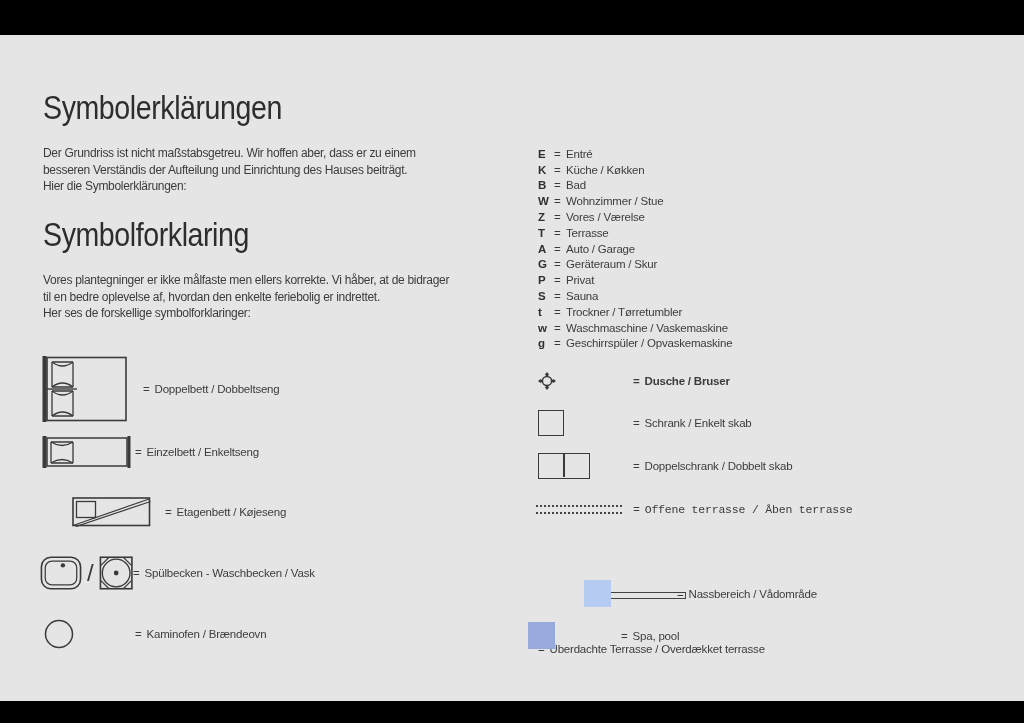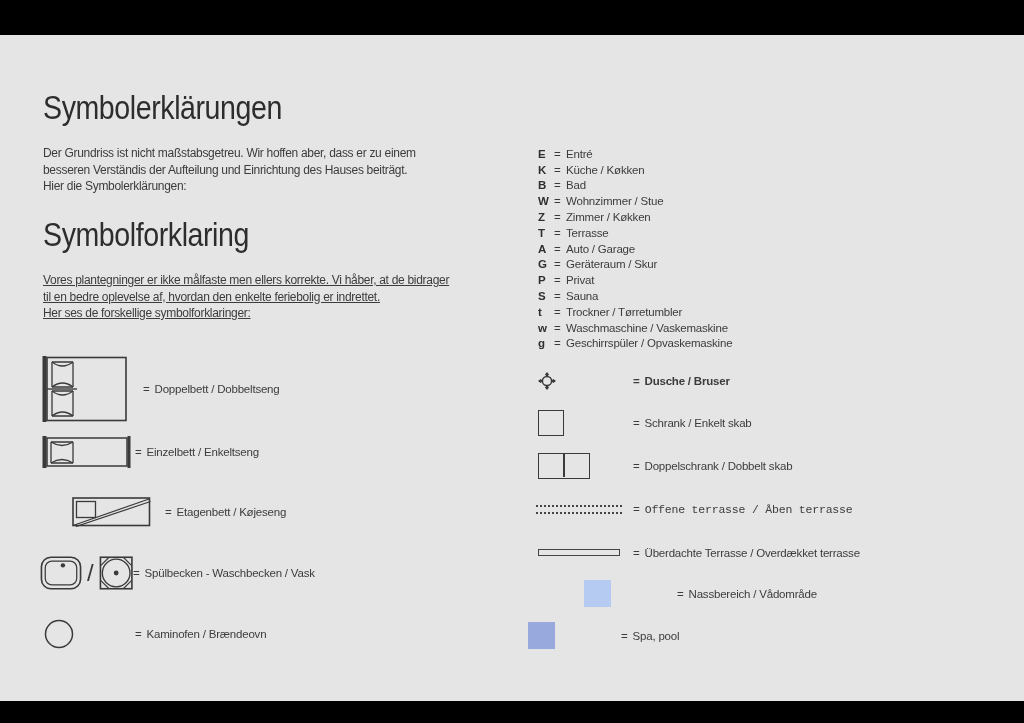--- a/index.html
+++ b/index.html
@@ -57,21 +57,21 @@
   <div class="bar bottom"></div>
 
   <div class="h1" style="top:88px;">Symbolerklärungen</div>
   <div class="para" style="top:145px;">
     <div>Der Grundriss ist nicht maßstabsgetreu. Wir hoffen aber, dass er zu einem</div>
     <div>besseren Verständis der Aufteilung und Einrichtung des Hauses beiträgt.</div>
     <div>Hier die Symbolerklärungen:</div>
   </div>
 
   <div class="h1" style="top:215px;">Symbolforklaring</div>
-  <div class="para" style="top:272px;text-decoration:underline;">
+  <div class="para" style="top:272px;">
     <div>Vores plantegninger er ikke målfaste men ellers korrekte. Vi håber, at de bidrager</div>
     <div>til en bedre oplevelse af, hvordan den enkelte feriebolig er indrettet.</div>
     <div>Her ses de forskellige symbolforklaringer:</div>
   </div>
 
   <div class="codes">
     <div class="code-row">
         <span class="code-letter">E</span>
         <span class="code-eq">=</span>
         <span class="code-label">Entré</span>
@@ -87,21 +87,21 @@
         <span class="code-label">Bad</span>
       </div>
     <div class="code-row">
         <span class="code-letter">W</span>
         <span class="code-eq">=</span>
         <span class="code-label">Wohnzimmer / Stue</span>
       </div>
     <div class="code-row">
         <span class="code-letter">Z</span>
         <span class="code-eq">=</span>
-        <span class="code-label">Zimmer / Køkken</span>
+        <span class="code-label">Vores / Værelse</span>
       </div>
     <div class="code-row">
         <span class="code-letter">T</span>
         <span class="code-eq">=</span>
         <span class="code-label">Terrasse</span>
       </div>
     <div class="code-row">
         <span class="code-letter">A</span>
         <span class="code-eq">=</span>
         <span class="code-label">Auto / Garage</span>
@@ -232,21 +232,21 @@
     <span class="llabel"><span class="eq">=</span><span>Doppelschrank / Dobbelt skab</span></span>
   </div>
 
   <div class="lrow" style="left:536px; top:503px; height:12px;font-family:Liberation Mono, monospace;">
     <span class="icon-slot-r" style="flex-basis:97px;width:97px;">
         <span class="dotted-line"></span>
       </span>
     <span class="llabel"><span class="eq">=</span><span>Offene terrasse / Åben terrasse</span></span>
   </div>
 
-  <div class="lrow" style="left:538px; top:548px; height:9px;">
+  <div class="lrow" style="left:538px; top:548px; height:9px;flex-direction:column;">
     <span class="icon-slot-r">
         <span class="thin-rect"></span>
       </span>
     <span class="llabel"><span class="eq">=</span><span>Überdachte Terrasse / Overdækket terrasse</span></span>
   </div>
 
   <div class="lrow" style="left:540px; top:580px; height:27px;padding-left:44px;">
     <span class="icon-slot-r" style="flex-basis:93px;width:93px;">
         <span class="swatch" style="background: rgb(182, 203, 241);"></span>
       </span>

